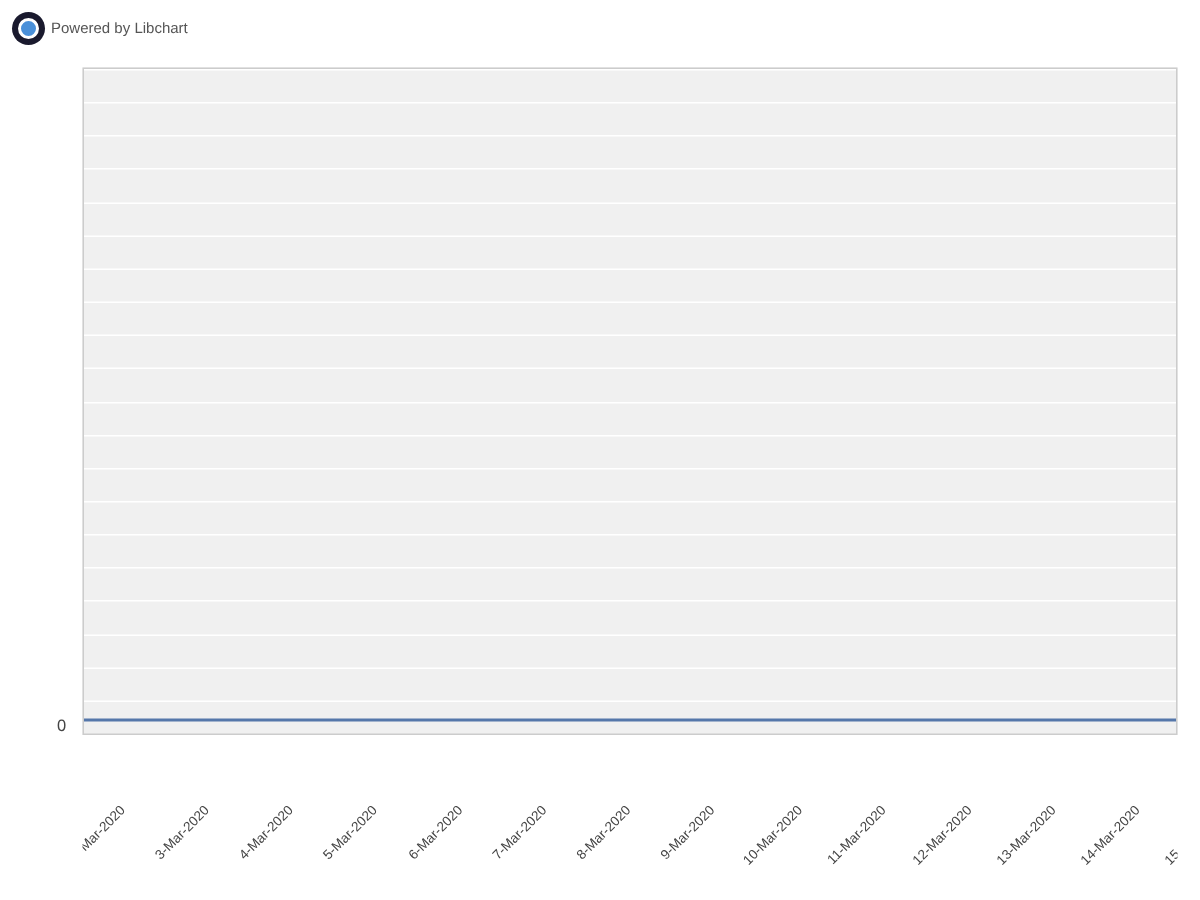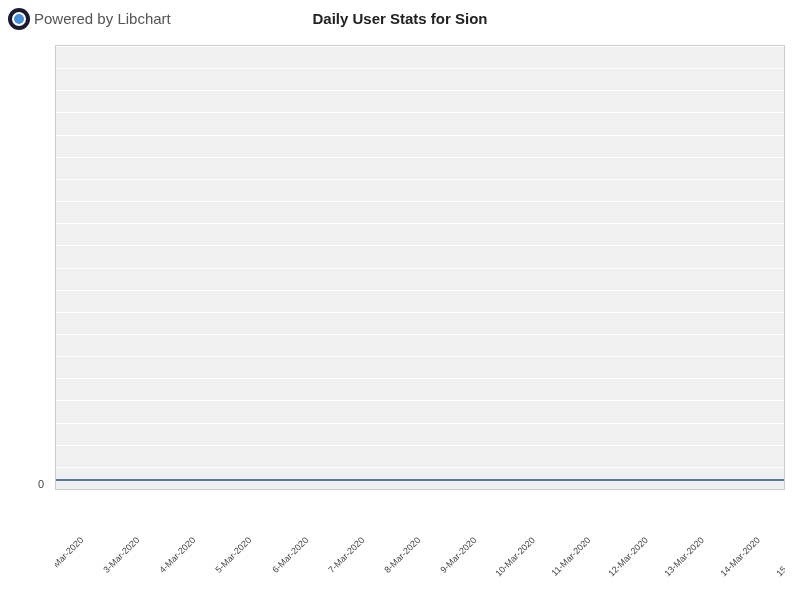--- a/index.html
+++ b/index.html
@@ -35,21 +35,21 @@
       justify-content: center;
     }
     .libchart-logo-inner {
       width: 14px;
       height: 14px;
       border-radius: 50%;
       background: #4a90d9;
       border: 2px solid #fff;
     }
     .powered-by-text {
-      font-size: 15px;
+      font-size: 10px;
       color: #555;
       line-height: 1.3;
     }
     .chart-title {
       position: absolute;
       top: 10px;
       left: 0;
       right: 0;
       text-align: center;
       font-size: 15px;
@@ -115,21 +115,20 @@
 <div class="chart-container">
 
   <div class="powered-by">
     <div class="libchart-logo">
       <div class="libchart-logo-inner"></div>
     </div>
     <div class="powered-by-text">Powered by
 Libchart</div>
   </div>
 
-  <div class="chart-title">Daily User Stats for Sion</div>
 
   <div class="zero-label">0</div>
 
   <div class="chart-area" id="chart-area">
 
     <div class="data-line"></div>
   <div class="grid-line" style="top: 0%;"></div>
       <div class="grid-line" style="top: 5%;"></div>
       <div class="grid-line" style="top: 10%;"></div>
       <div class="grid-line" style="top: 15%;"></div>

